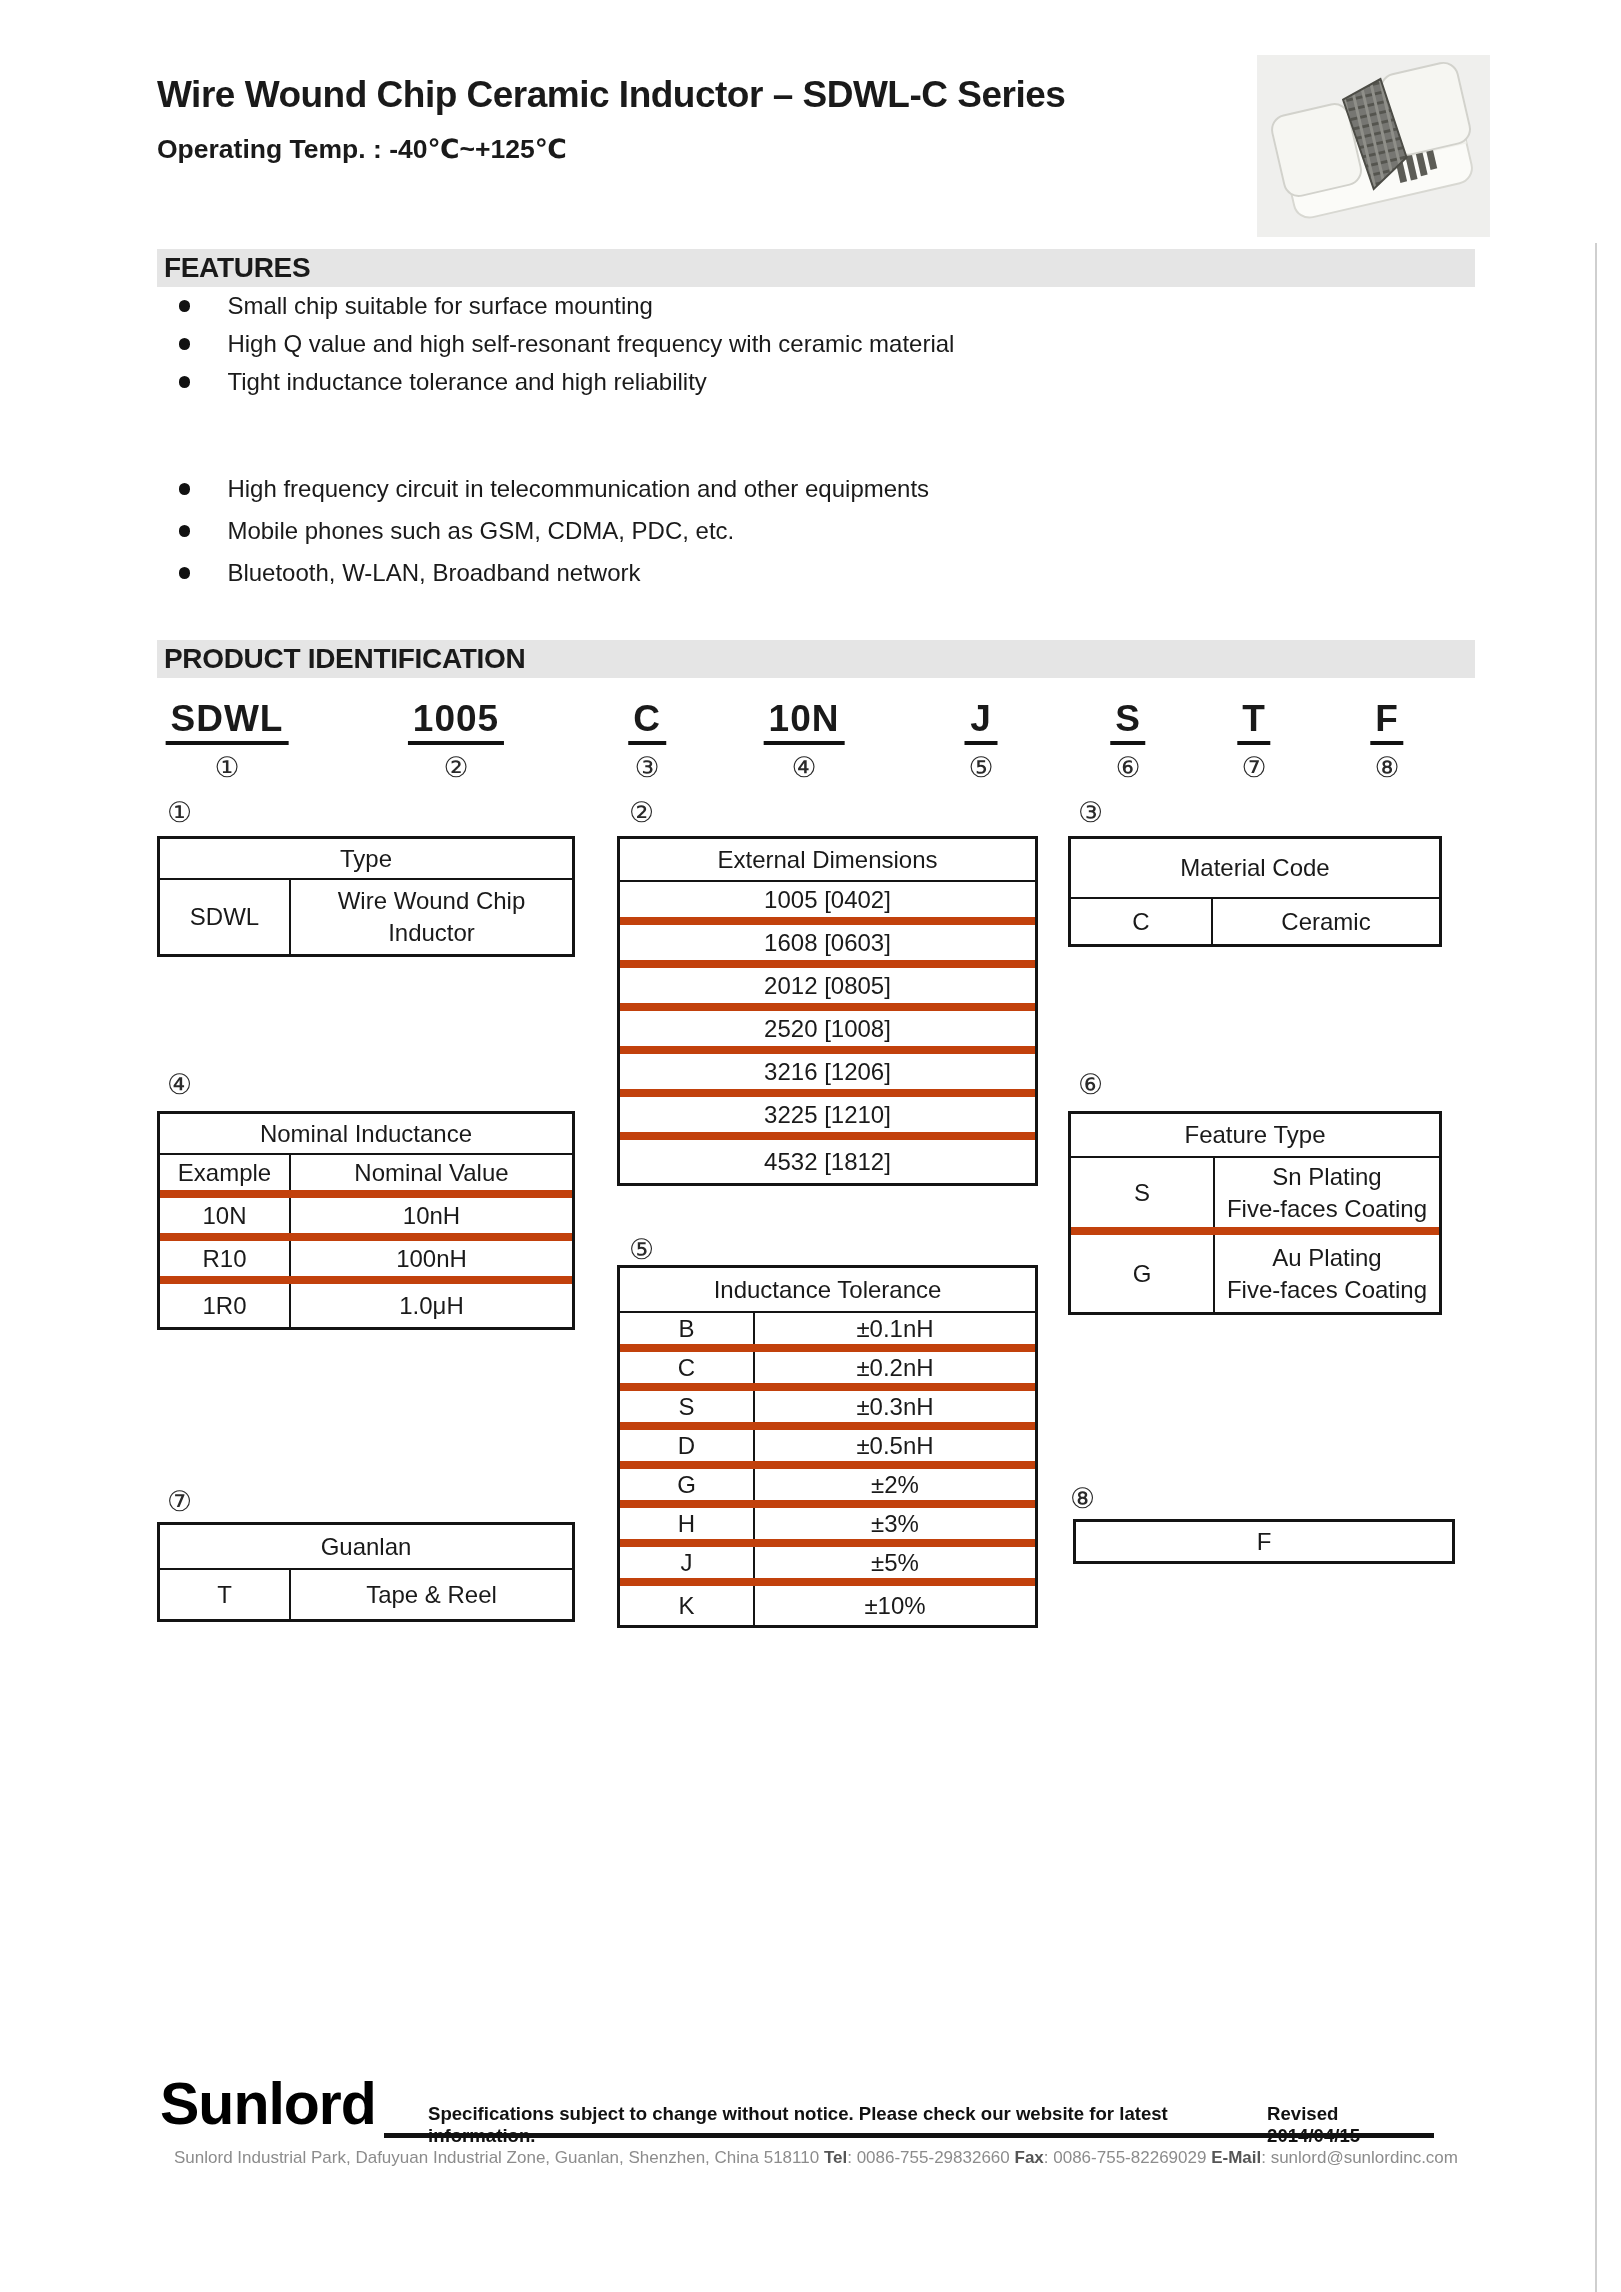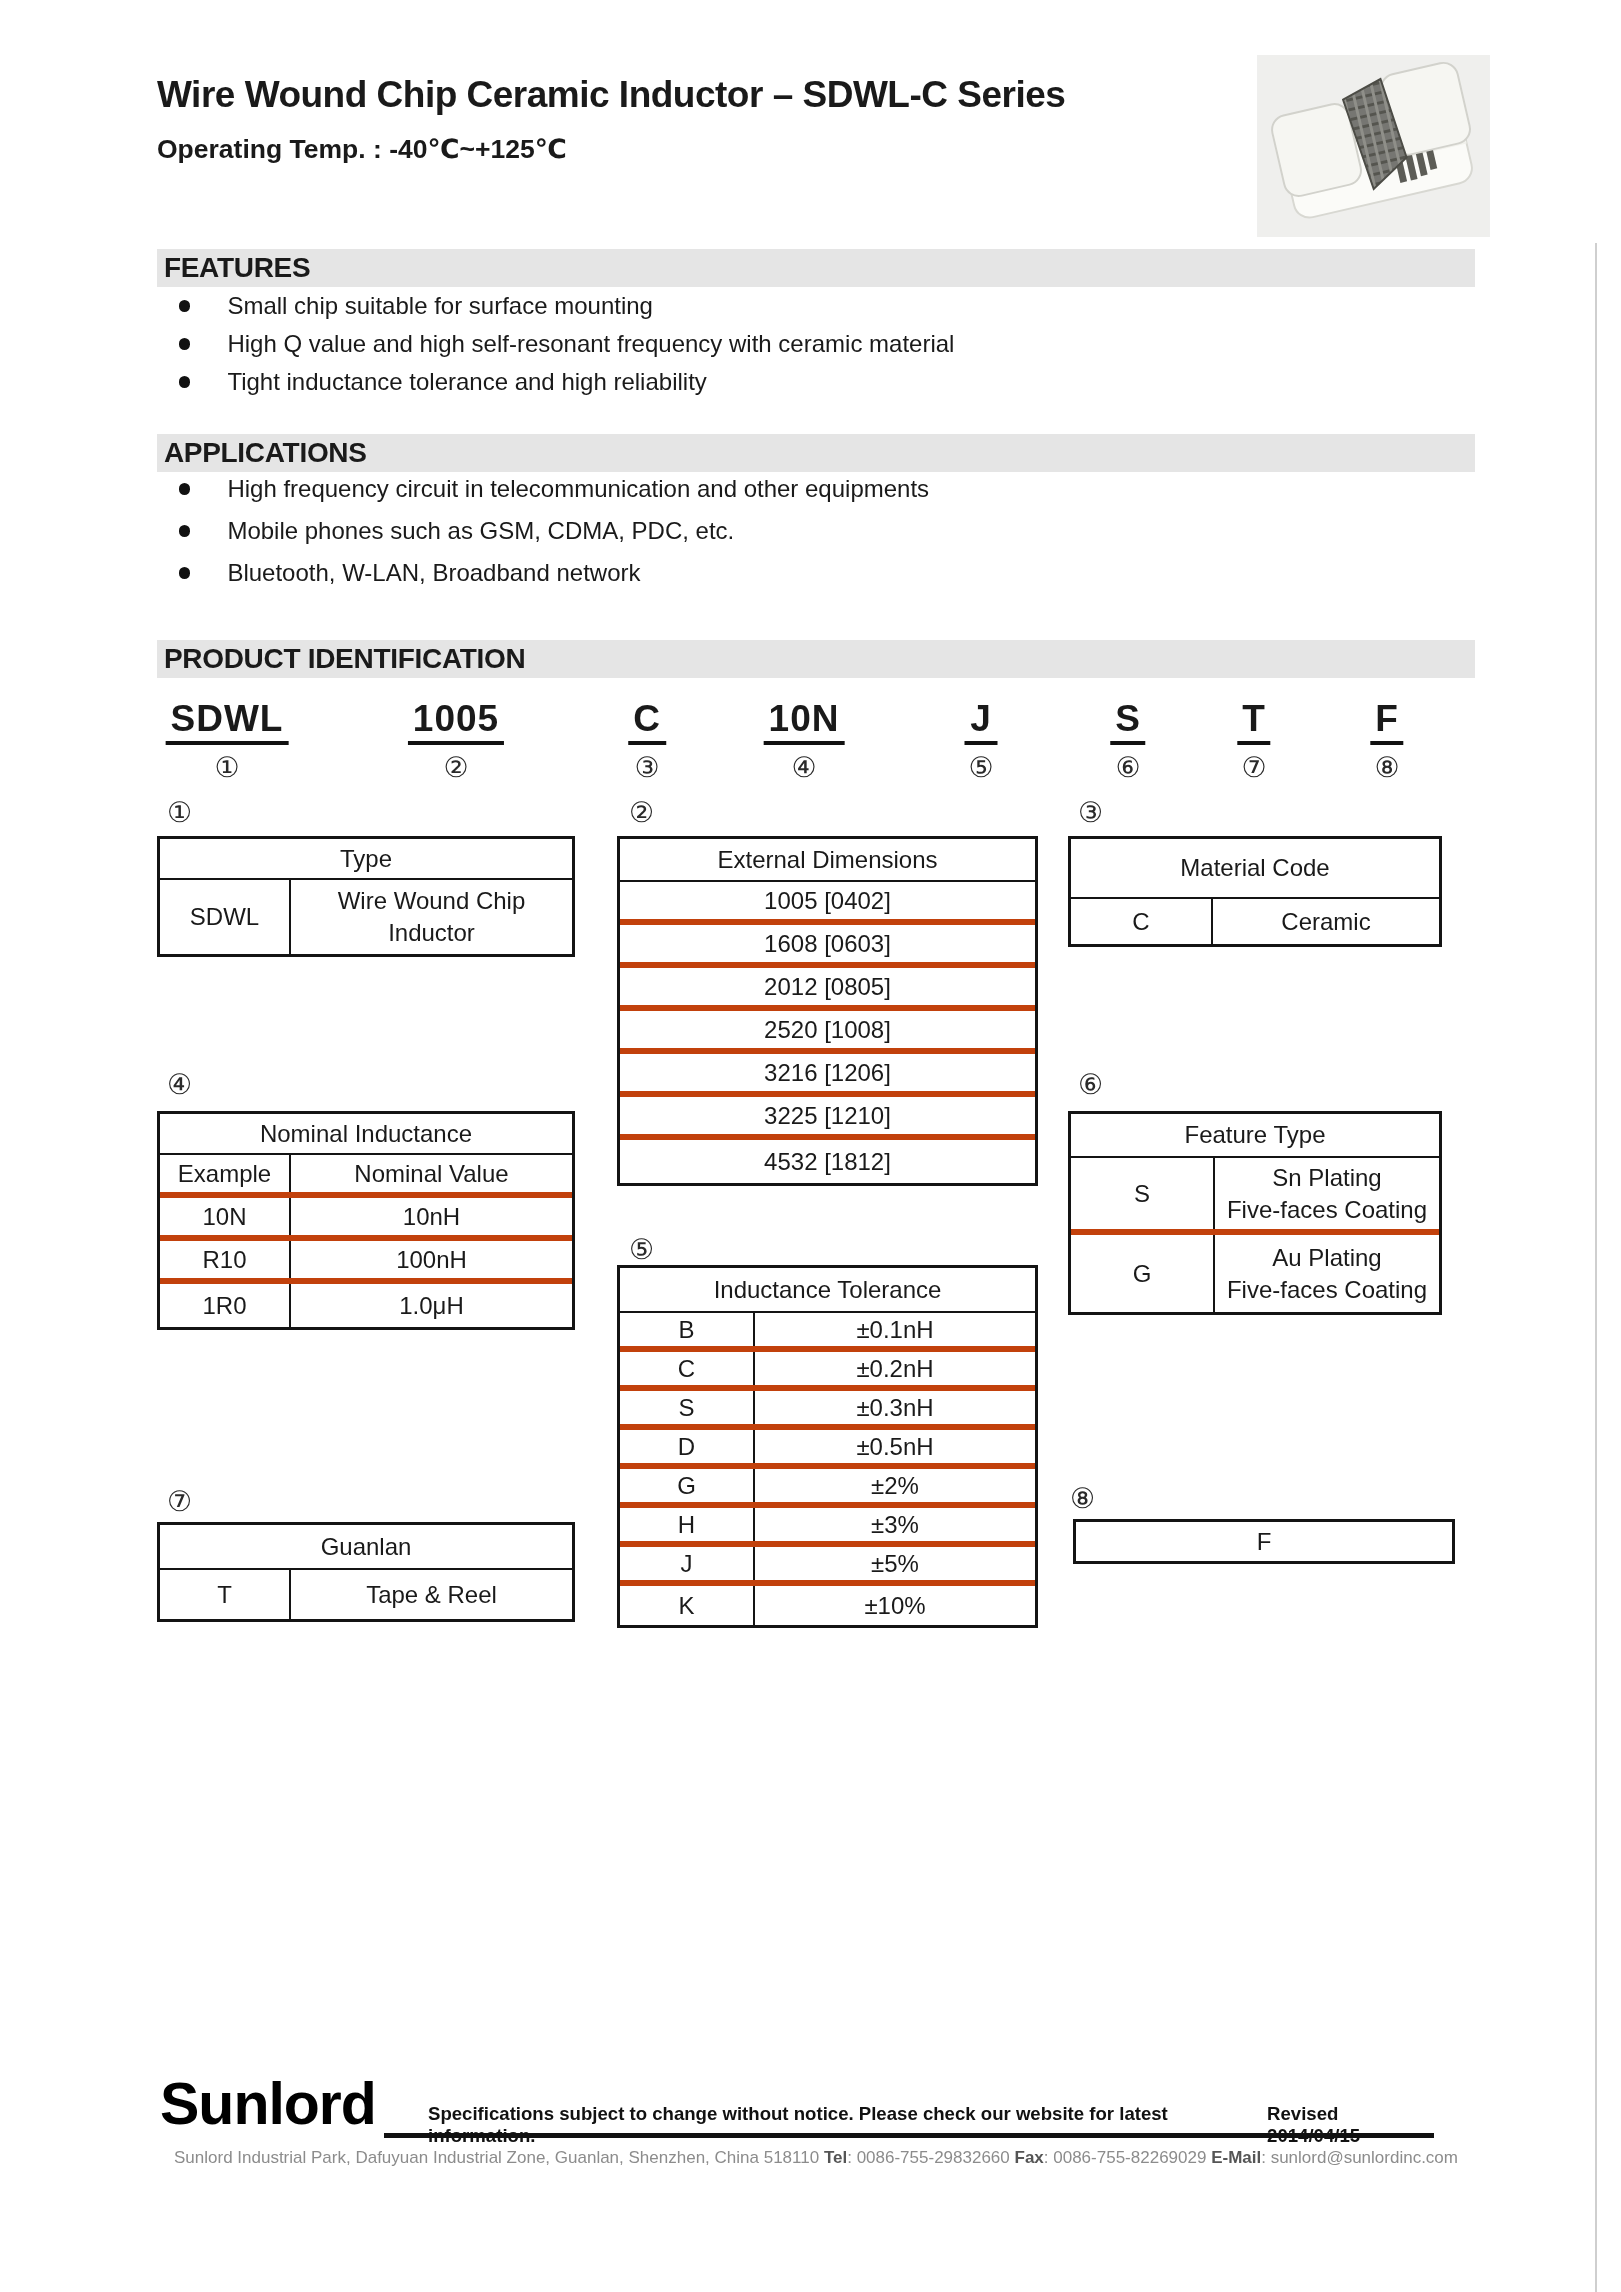--- a/index.html
+++ b/index.html
@@ -29,21 +29,21 @@
   .codepart .code {
     display:inline-block; font-size:37px; font-weight:bold; letter-spacing:1px;
     border-bottom:4.9px solid #111; padding:0 4.9px 1px 4.9px; min-width:33px;
   }
   .codepart .circ { margin-top:5.9px; font-family:'DejaVu Sans',sans-serif; font-size:28px; color:#2a2a2a; font-weight:normal; }
   
   .tbl-label { position:absolute; font-family:'DejaVu Sans',sans-serif; font-size:28px; color:#2a2a2a; }
   .tbl { position:absolute; border:3.9px solid #141414; background:#fff; }
   .t-hdr { display:flex; align-items:center; justify-content:center; text-align:center;
            font-size:24px; line-height:1.32; border-bottom:2px solid #141414; }
-  .t-row { display:flex; border-bottom:6px solid #c2410c; }
+  .t-row { display:flex; border-bottom:8px solid #c2410c; }
   .t-row:last-child { border-bottom:none; }
   .cell { display:flex; align-items:center; justify-content:center; text-align:center;
           font-size:24px; line-height:1.32; }
   .c1 { flex:none; border-right:2px solid #141414; }
   .c2, .c-full { flex:1; }
   .stack span { display:block; }
   
   .logo { position:absolute; left:160px; top:2070px; font-size:59px; font-weight:bold; letter-spacing:-1px; }
   .specsline { position:absolute; left:428px; top:2103px; width:1006px; display:flex;
                justify-content:space-between; font-size:18.6px; font-weight:bold; color:#111; }
@@ -98,23 +98,20 @@
     <li>
         <span class="dot"></span>
         <span>High Q value and high self-resonant frequency with ceramic material</span>
       </li>
     <li>
         <span class="dot"></span>
         <span>Tight inductance tolerance and high reliability</span>
       </li>
   </ul>
 
-  <div class="secbar" style="top:434px">
-    <span>APPLICATIONS</span>
-  </div>
   <ul class="bullets apps" style="top:468px">
     <li>
         <span class="dot"></span>
         <span>High frequency circuit in telecommunication and other equipments</span>
       </li>
     <li>
         <span class="dot"></span>
         <span>Mobile phones such as GSM, CDMA, PDC, etc.</span>
       </li>
     <li>

